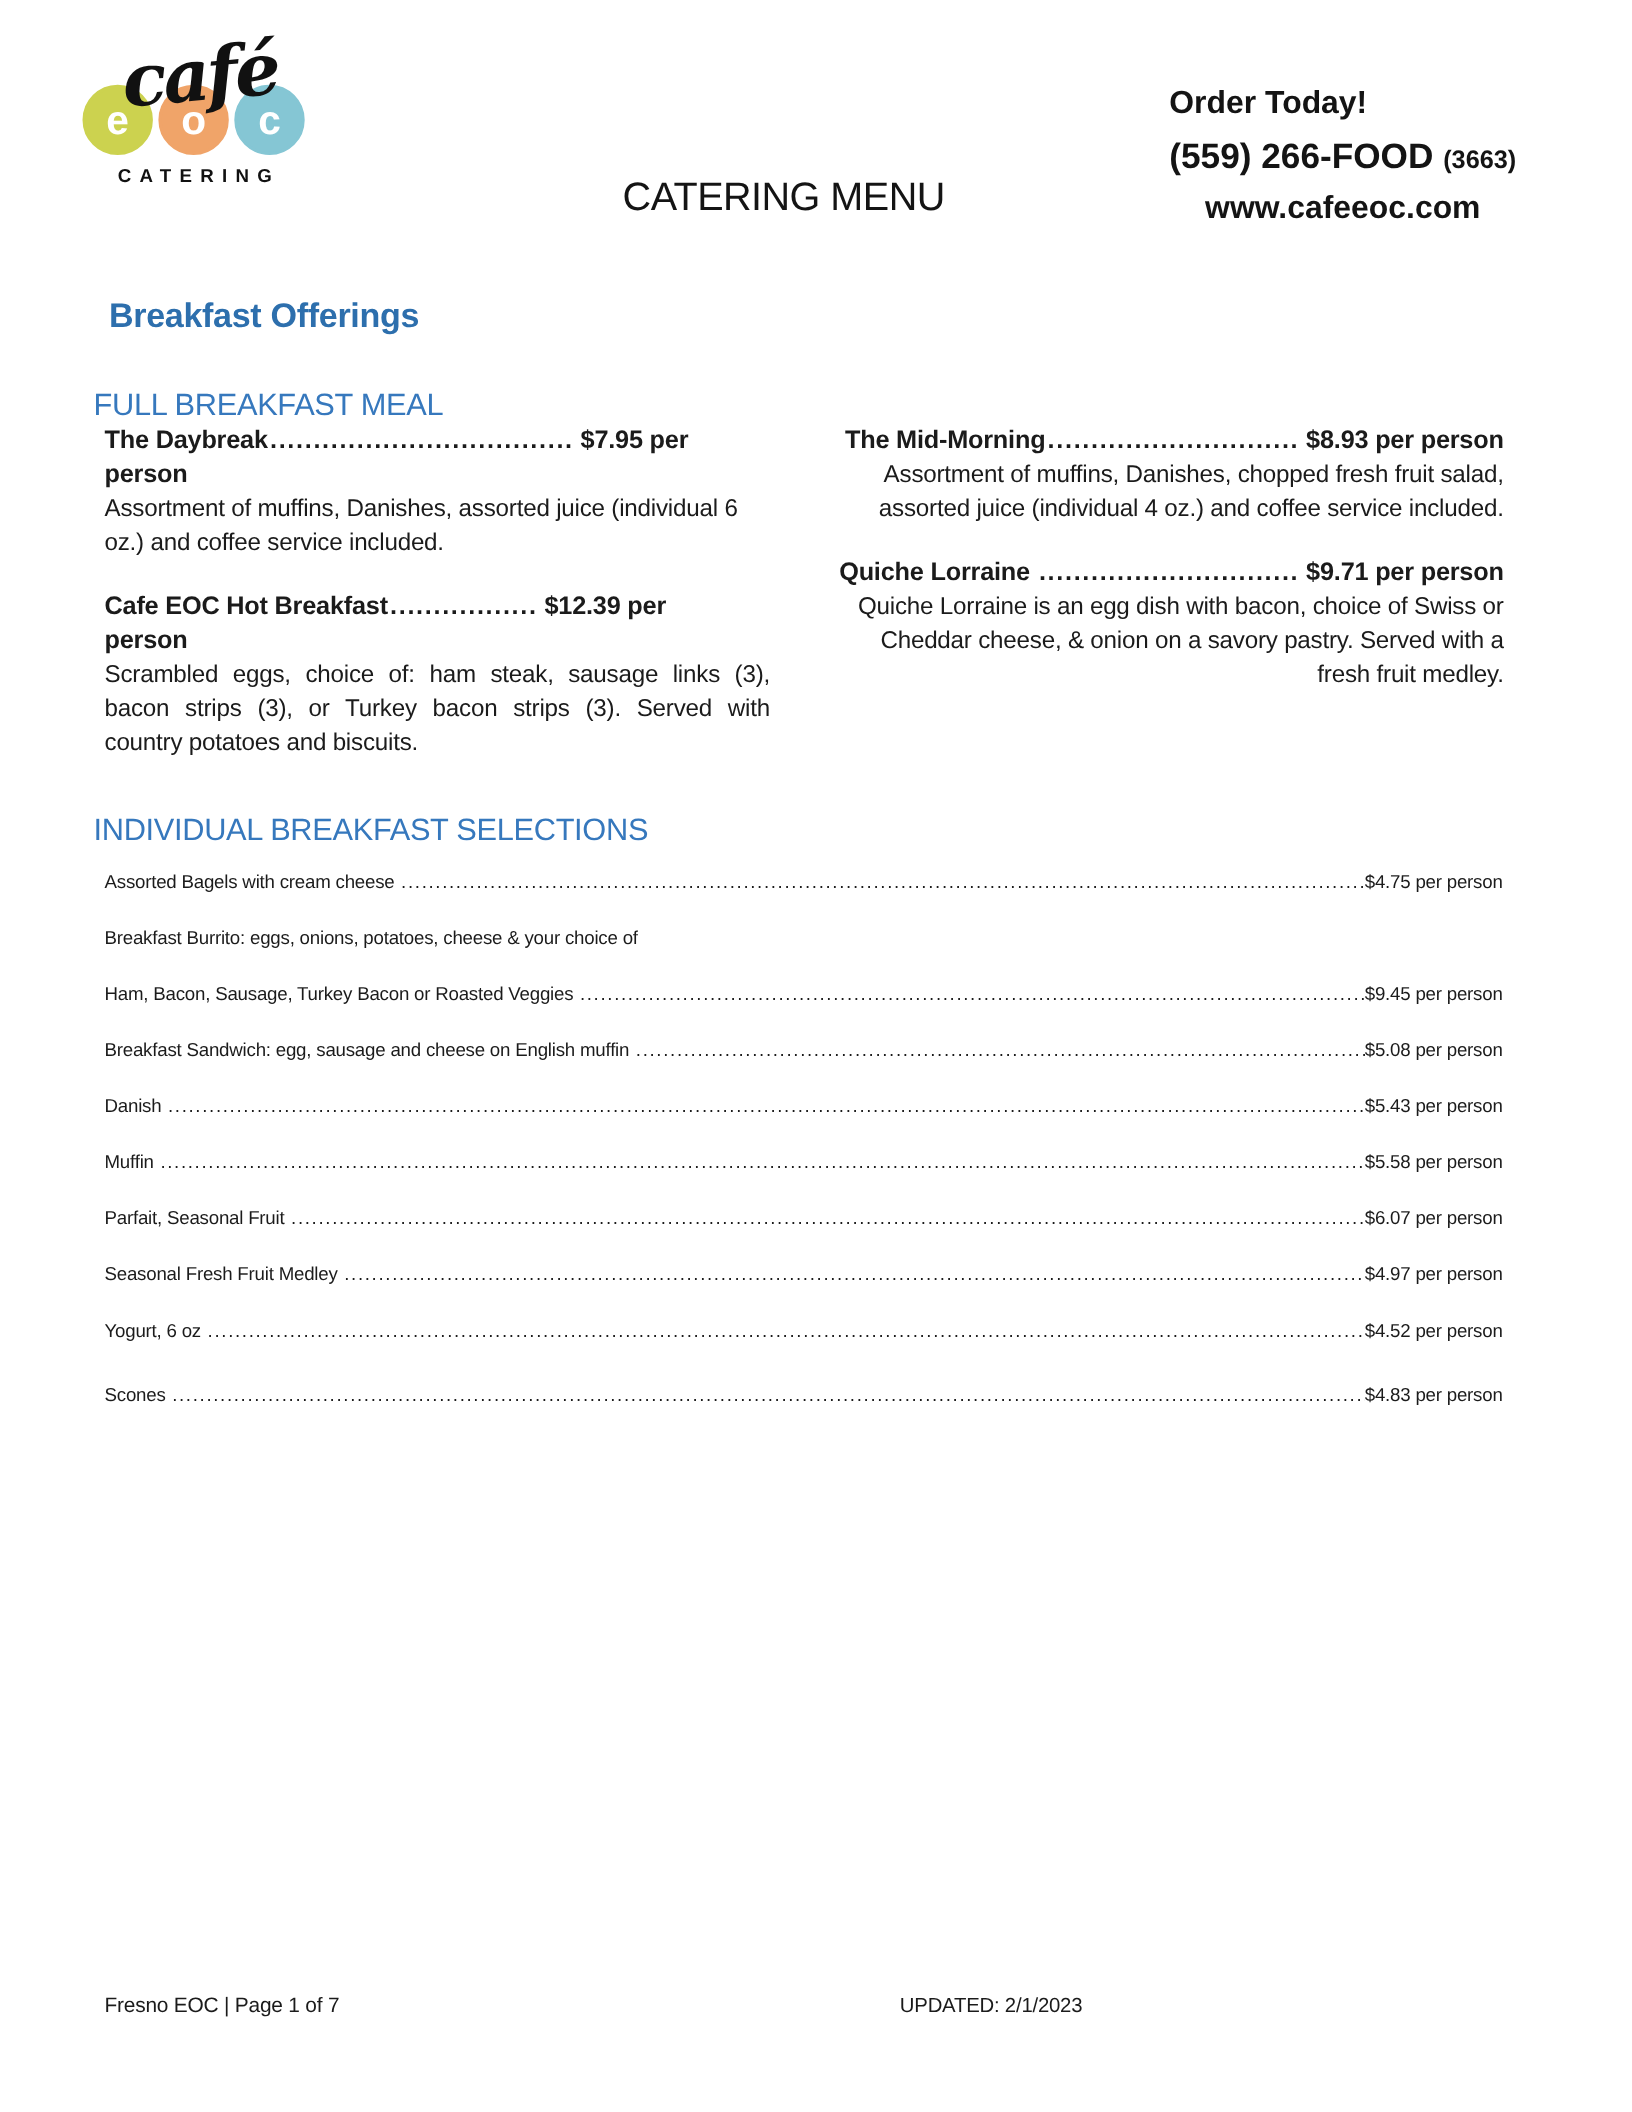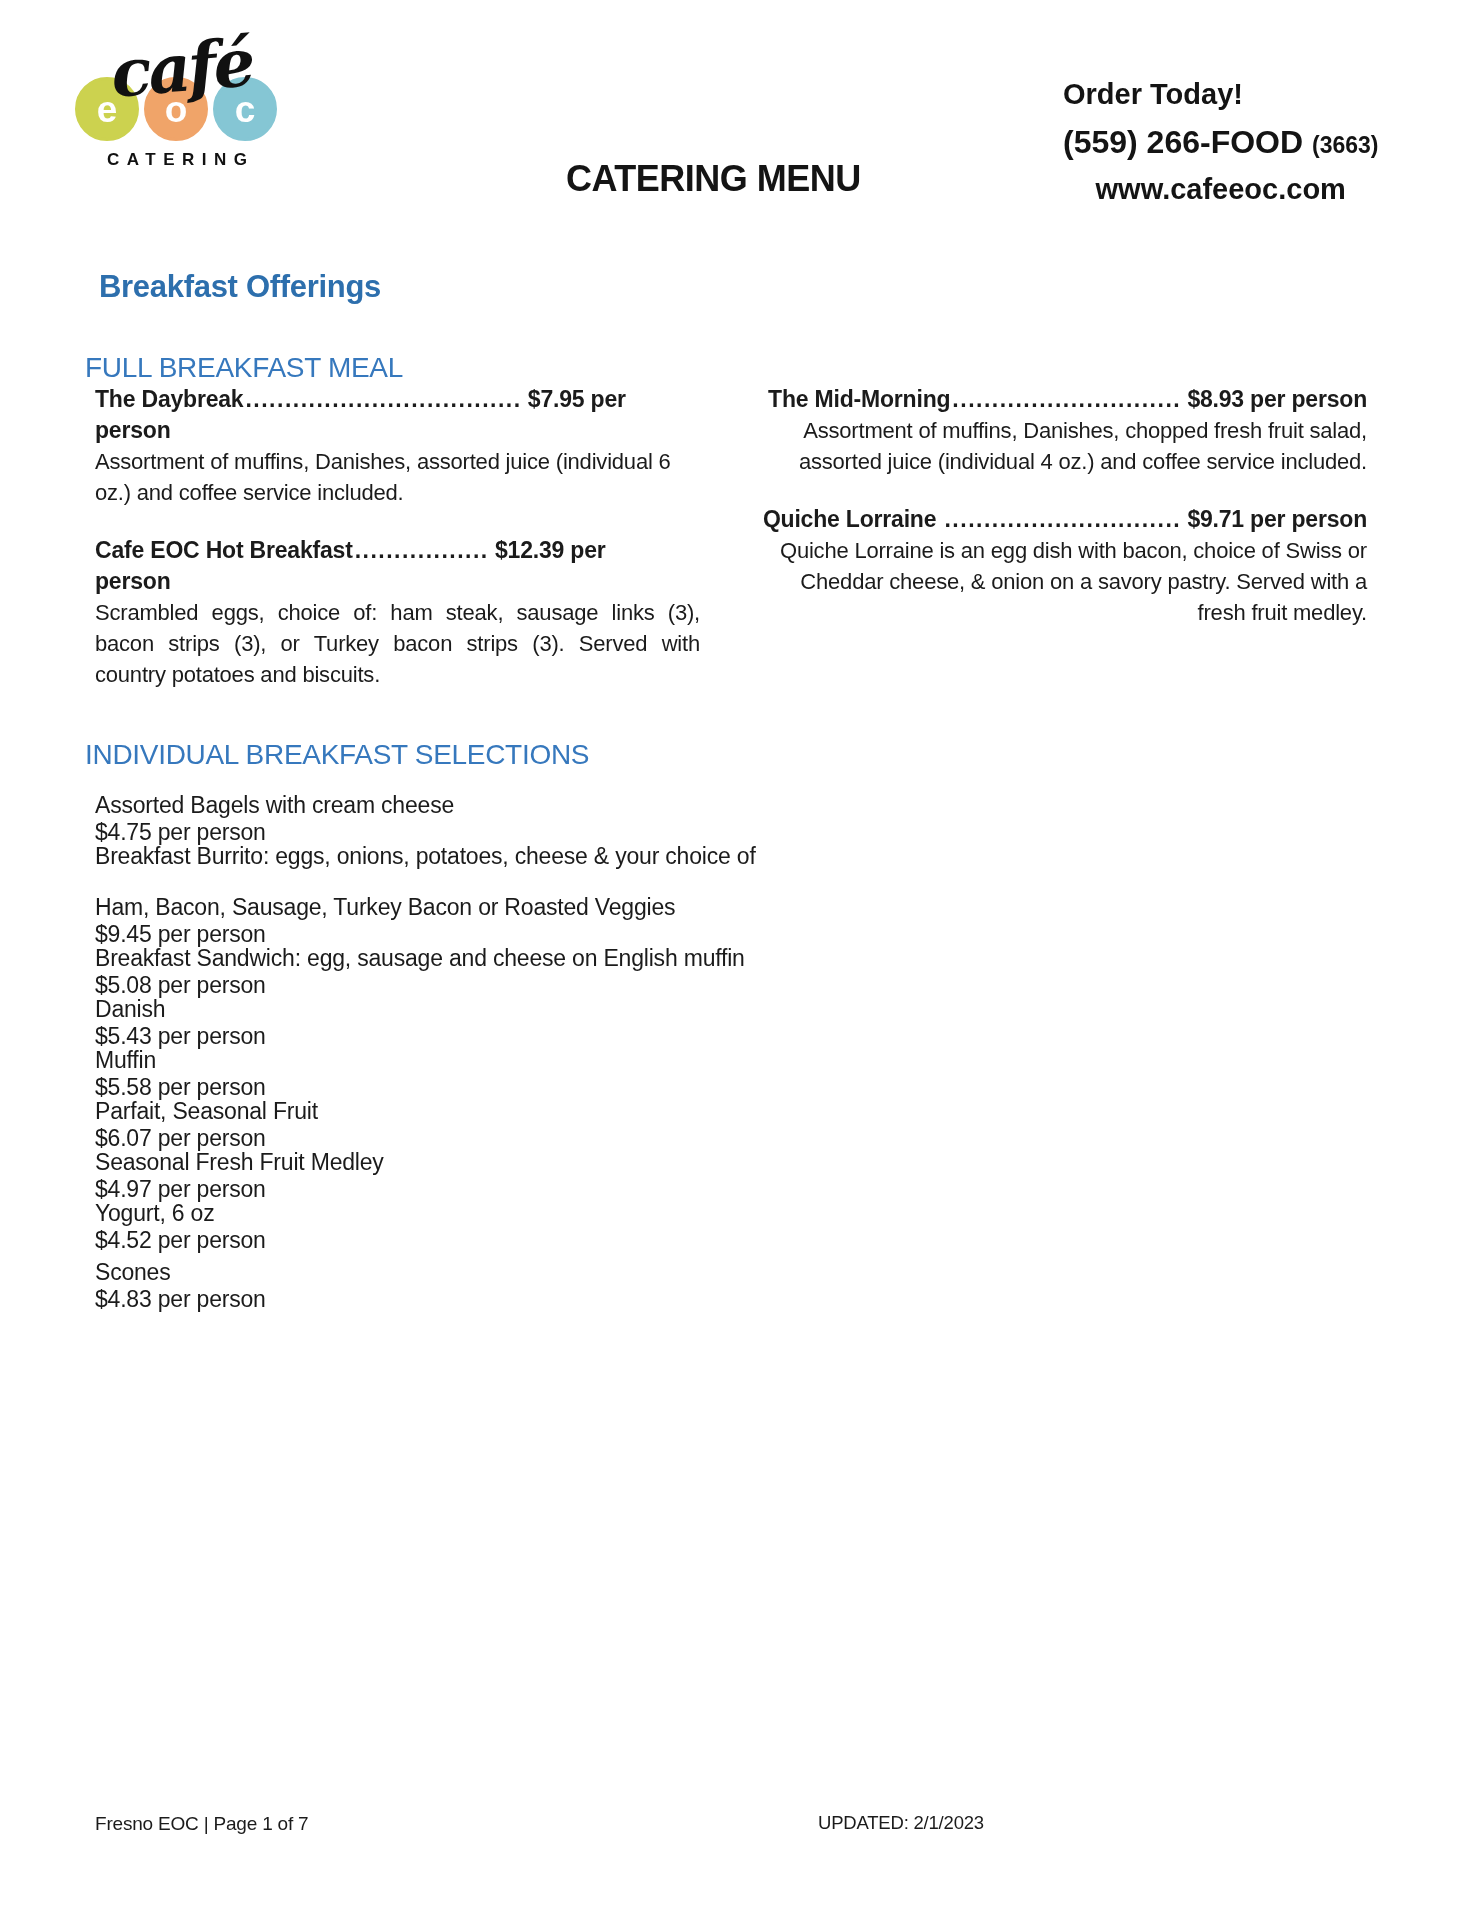--- a/index.html
+++ b/index.html
@@ -18,21 +18,21 @@
     transform:rotate(-5deg); margin-left:36px; color:#111;
   }
   .logo-circles { display:flex; gap:5px; position:relative; z-index:1; margin-top:-26px; }
   .logo-circle {
     width:52px; height:52px; padding:3px; border:3px solid; border-radius:50%;
     background-clip:content-box; display:flex; align-items:center; justify-content:center;
     font-weight:bold; font-size:37px; color:#fff; line-height:1;
   }
   .logo-catering { font-size:17px; font-weight:bold; letter-spacing:7.5px; margin:9px 0 0 32px; color:#111; }
 
-  .page-title { position:absolute; left:566px; top:158px; margin:0; font-size:36px; font-weight:bold; letter-spacing:-0.5px; color:#141414; }
+  .page-title { position:absolute; left:566px; top:158px; margin:0; font-size:36px; font-weight:normal; letter-spacing:-0.5px; color:#141414; }
 
   .order-block { position:absolute; left:1063px; top:78px; font-weight:bold; color:#141414; }
   .order-line1 { font-size:29px; margin-bottom:13px; }
   .order-phone { font-size:32px; margin-bottom:12px; }
   .phone-ext   { font-size:23px; }
   .order-web   { font-size:29px;text-align:center; }
 
   
   .doc-heading {
     position:absolute; left:84px; top:254px; margin:15px;
@@ -52,21 +52,21 @@
   .meal-title { font-weight:bold; font-size:23px; line-height:31px; letter-spacing:-0.2px; }
   .meal-dots  { letter-spacing:1.5px; padding-left:2px; }
   .meal-desc  { font-size:22px; line-height:31px; letter-spacing:-0.2px; }
   .meal-desc.justify { text-align:justify; }
   .meal-item + .meal-item { margin-top:27px; }
 
   
   .rows { position:absolute; left:95px; top:792px; width:1271px; }
   .menu-row {
     display:flex; align-items:baseline; height:33px; margin-bottom:18px;
-    font-size:23px; letter-spacing:-0.2px; white-space:nowrap;flex-direction:column;
+    font-size:17px; letter-spacing:-0.2px; white-space:nowrap;
   }
   .menu-row:last-child { margin-top:26px; }
   .row-leader { flex:1 1 auto; overflow:hidden; letter-spacing:1.5px; padding:0 3px 0 6px; }
   .row-price  { flex:0 0 auto; }
 
   
   .footer-left  { position:absolute; left:95px;  top:1813px; font-size:19px; letter-spacing:-0.2px; }
   .footer-right { position:absolute; left:818px; top:1809px; font-size:18.5px; line-height:27.5px; letter-spacing:-0.2px; }
 </style>
 </head>

